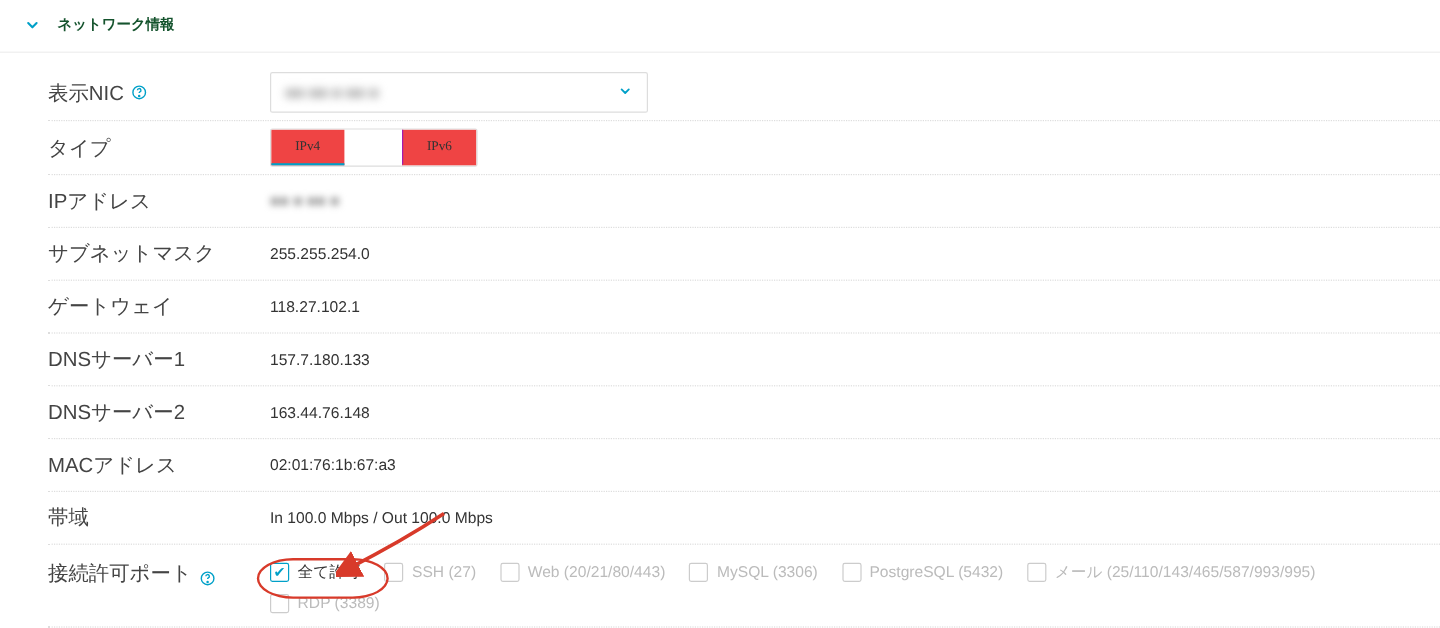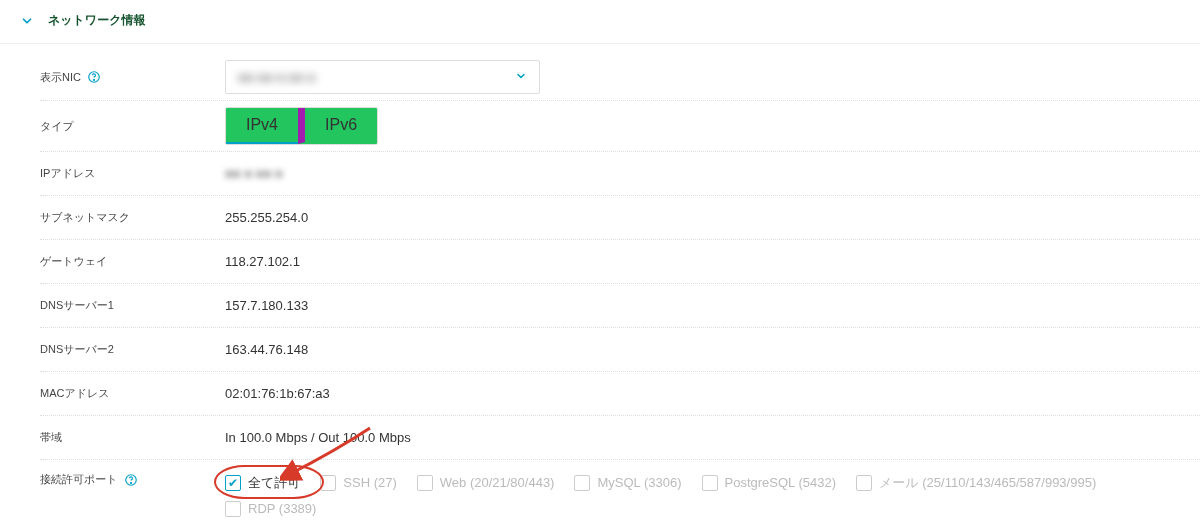--- a/index.html
+++ b/index.html
@@ -35,21 +35,21 @@
     display: flex;
     align-items: center;
     min-height: 44px;
     border-bottom: 1px dotted #ddd;
     padding: 6px 0;
   }
   .row .label {
     width: 185px;
     flex-shrink: 0;
     color: #444;
-    font-size: 11px;
+    font-size: 17px;
     display: flex;
     align-items: center;
   }
   .row .value {
     flex: 1;
     color: #333;
     font-size: 13px;
   }
   .help {
     display: inline-flex;
@@ -85,30 +85,31 @@
   }
   
   .tabs {
     display: inline-flex;
     border: 1px solid #ddd;
     border-radius: 2px;
     overflow: hidden;
   }
   .tab {
     padding: 8px 20px;
-    font-size: 16px;
+    font-size: 11px;
     color: #333;
     cursor: pointer;
     border-bottom: 2px solid transparent;
-    background: #22c55e;
+    background: #ef4444;
+    font-family: Liberation Serif, serif;
   }
   .tab.active {
     border-bottom-color: #00a0c8;
   }
-  .tab + .tab { border-left: 7px solid #a21caf; }
+  .tab + .tab { border-left: 1px solid #a21caf; margin-left: 48px; }
   
   .checks {
     display: flex;
     flex-wrap: wrap;
     align-items: center;
     gap: 0;
   }
   .chk {
     display: inline-flex;
     align-items: center;

